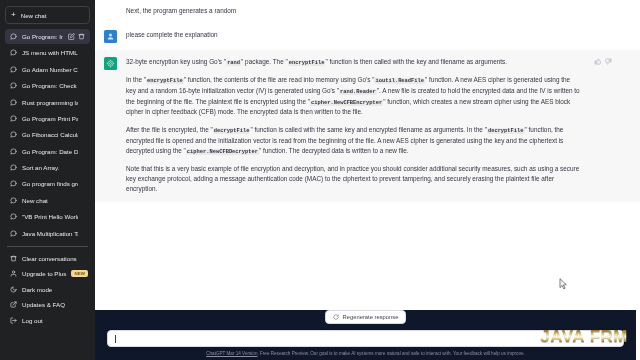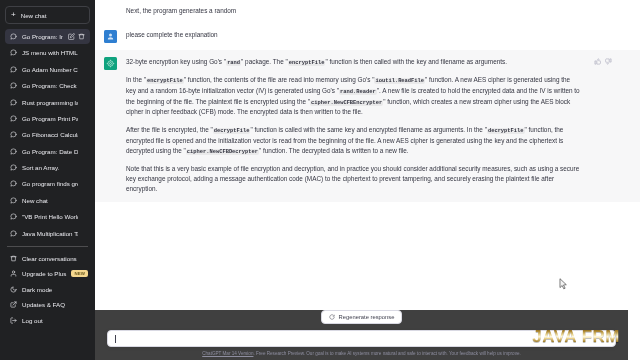--- a/index.html
+++ b/index.html
@@ -84,22 +84,22 @@
   }
 
   .msg-actions { display:flex; gap:4px; align-items:flex-start; padding-top:1px; margin-left:4px; }
   .act-ic { width:7px; height:7px; color:#acacbe; cursor:pointer; }
   .act-ic svg { width:7px; height:7px; display:block; }
 
   .top-partial { padding:6px 0 7px 0; background:#fff; }
 
   
   #composer-zone {
-    position:absolute; bottom:0; left:0; right:12px;
-    background:#404040; padding-bottom:3px;
+    position:absolute; bottom:0; left:0; right:4px;
+    background:#0f172a; padding-bottom:3px;
   }
   .regen-row { display:flex; justify-content:center; margin-bottom:6px; }
   .regen-btn {
     display:inline-flex; align-items:center; gap:4px;
     border:1px solid #d9d9e3; border-radius:4px;
     background:#fff; color:#40414f; font-size:5.8px;
     padding:3.2px 7px; cursor:pointer; white-space:nowrap;
   }
   .regen-btn svg { width:6px; height:6px; }
 

